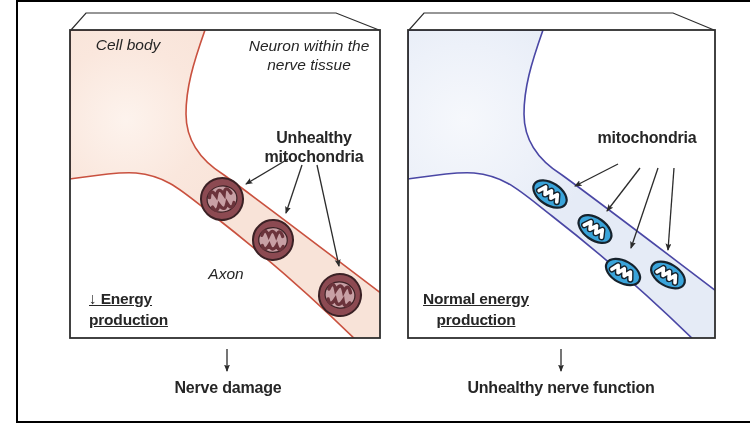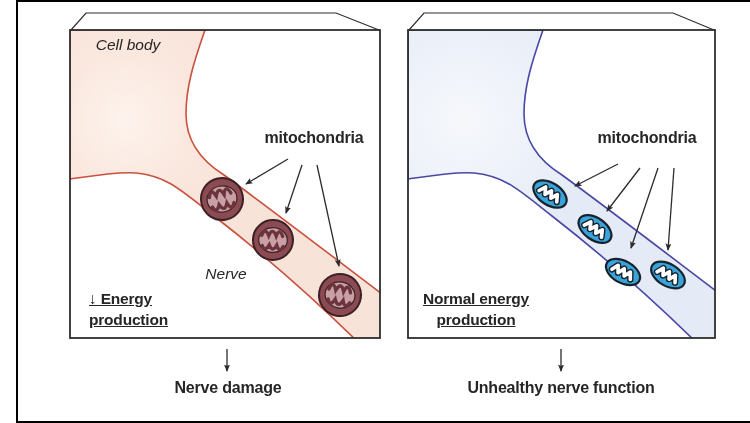--- a/index.html
+++ b/index.html
@@ -134,26 +134,31 @@
         <line x1="622" y1="166" x2="589" y2="209" marker-end="url(#ah)"></line>
         <line x1="640" y1="166" x2="613" y2="246" marker-end="url(#ah)"></line>
         <line x1="656" y1="166" x2="650" y2="248" marker-end="url(#ah)"></line>
       </g>
       <line x1="543" y1="347" x2="543" y2="369" stroke="#2b2b2b" stroke-width="1.3" marker-end="url(#ah)"></line>
     </g>
   </svg>
 
   <div class="lbl italic center" style="left:110px; top:34px;">Cell body</div>
 
+  <div class="lbl italic center twoLine" style="left:291px; top:34px;">
+    <div>Neuron within the</div>
+    <div>nerve tissue</div>
+  </div>
 
   <div class="lbl semi center twoLine" style="left:296px; top:126px; font-size:16px;">
+    <div>Unhealthy</div>
     <div>mitochondria</div>
   </div>
 
-  <div class="lbl italic center" style="left:208px; top:263px;">Nerve</div>
+  <div class="lbl italic center" style="left:208px; top:263px;">Axon</div>
 
   <div class="lbl semi energy" style="left:71px; top:286px;">
     <div>↓ Energy</div>
     <div>production</div>
   </div>
 
   <div class="lbl caption center" style="left:210px; top:377px;">Nerve damage</div>
 
   <div class="lbl semi center twoLine" style="left:629px; top:126px; font-size:16px;">
     <div>mitochondria</div>

